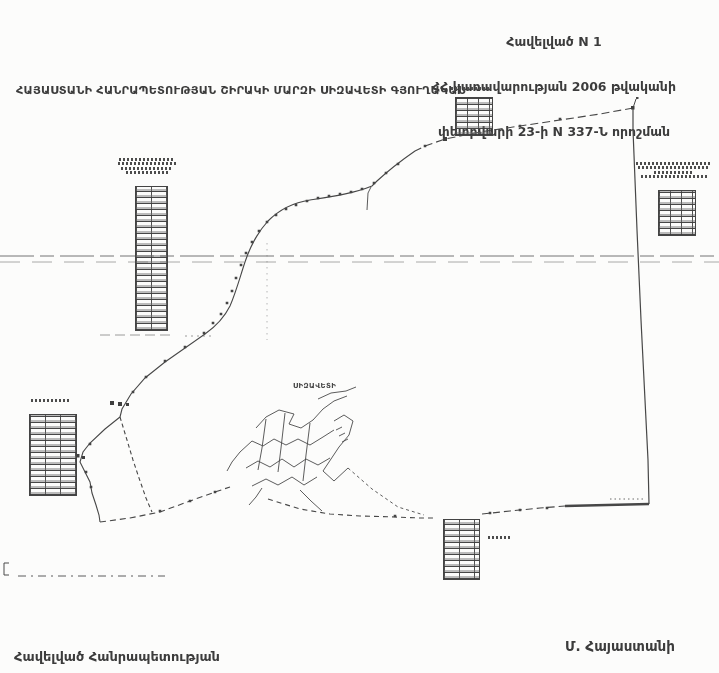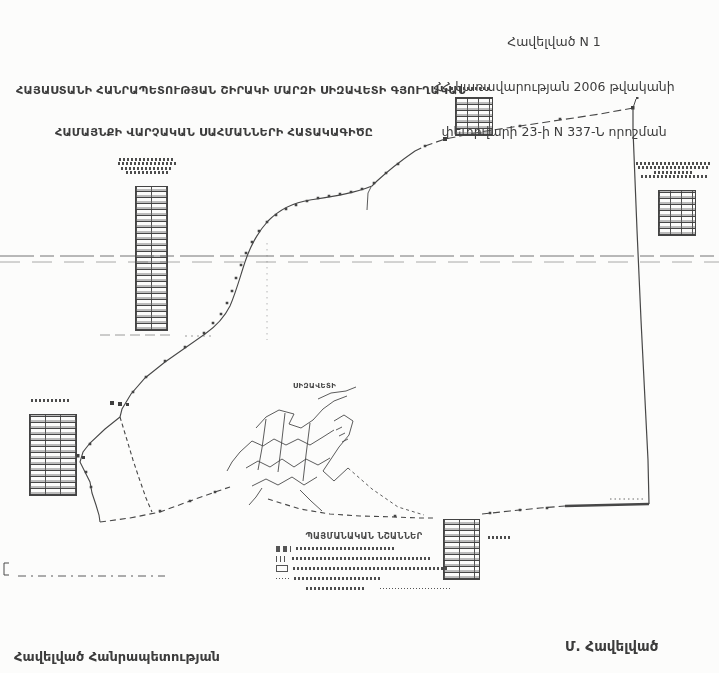--- a/index.html
+++ b/index.html
@@ -5,21 +5,21 @@
   html,body{margin:0;padding:0;}
   body{background:#e8e8e8;}
   #page{
     position:relative;width:719px;height:673px;margin:0 auto;
     background:#fcfcfb;overflow:hidden;
     font-family:"DejaVu Sans",sans-serif;color:#3d3d3d;
   }
   .abs{position:absolute;}
   .txt{white-space:pre;color:#3c3c3c;}
   #hdr{left:393px;top:4px;width:322px;text-align:center;
-       font-size:12.5px;font-weight:normal;line-height:15px;}
+       font-size:12.5px;font-weight:bold;line-height:15px;}
   #ttl{left:16px;top:56px;width:396px;text-align:center;
        font-size:11.3px;font-weight:bold;line-height:14px;letter-spacing:.2px;}
   #ftr{left:14px;top:612px;font-size:13px;font-weight:bold;line-height:18px;}
   #sig{left:565px;top:638px;font-size:13.5px;font-weight:bold;}
   #settlement-label{left:293px;top:382px;width:70px;font-size:7px;font-weight:bold;
        letter-spacing:.4px;color:#474747;}
   #legend{left:276px;top:531px;width:176px;}
   #legend-title{text-align:center;font-size:8.5px;font-weight:bold;
        letter-spacing:.3px;color:#4a4a4a;margin-bottom:3px;}
   .lg-row{display:flex;align-items:center;height:9px;margin-top:1px;}
@@ -50,21 +50,20 @@
 <div id="page">
 
   <div class="abs txt" id="hdr">
     <div>Հավելված N 1</div>
     <div>ՀՀ կառավարության 2006 թվականի</div>
     <div>փետրվարի 23-ի N 337-Ն որոշման</div>
   </div>
 
   <div class="abs txt" id="ttl">
     <div>ՀԱՅԱՍՏԱՆԻ ՀԱՆՐԱՊԵՏՈՒԹՅԱՆ ՇԻՐԱԿԻ ՄԱՐԶԻ ՍԻԶԱՎԵՏԻ ԳՅՈՒՂԱԿԱՆ</div>
-    <div>ՀԱՄԱՅՆՔԻ ՎԱՐՉԱԿԱՆ ՍԱՀՄԱՆՆԵՐԻ ՀԱՏԱԿԱԳԻԾԸ</div>
   </div>
 
   <svg class="abs" style="left:0;top:0" width="719" height="673" viewBox="0 0 719 673">
 
     <g stroke="#5a5a5a" stroke-width="1" opacity=".85">
       <path d="M0,256 L719,256" stroke-dasharray="34 6 14 6"></path>
       <path d="M0,262 L719,262" stroke-dasharray="20 12" opacity=".6"></path>
       <path d="M100,335 L175,335" stroke-dasharray="10 5" opacity=".7"></path>
       <path d="M185,336 L212,336" stroke-dasharray="2 4" opacity=".7"></path>
       <path d="M267,243 L267,340" stroke-dasharray="1.5 4.5" opacity=".5"></path>
@@ -156,45 +155,21 @@
   <div class="abs stamp" style="left:658px;top:190px;width:36px;height:44px;"></div>
 
   <div class="abs" style="left:31px;top:397px;width:44px;">
     <div class="nz nzl" style="width:40px"></div>
   </div>
   <div class="abs stamp cols-wide" style="left:29px;top:414px;width:46px;height:80px;"></div>
 
   <div class="abs stamp cols-wide" style="left:443px;top:519px;width:35px;height:59px;"></div>
   <div class="abs nz" style="left:488px;top:534px;width:22px;"></div>
 
-  <div class="abs" id="legend">
-    <div id="legend-title">ՊԱՅՄԱՆԱԿԱՆ ՆՇԱՆՆԵՐ</div>
-    <div class="lg-row">
-      <div class="lg-sym sym-dashes"></div>
-      <div class="nz nzl" style="width:100px"></div>
-    </div>
-    <div class="lg-row">
-      <div class="lg-sym sym-ticks"></div>
-      <div class="nz nzl" style="width:138px"></div>
-    </div>
-    <div class="lg-row">
-      <div class="lg-sym sym-box"></div>
-      <div class="nz nzl" style="width:155px"></div>
-    </div>
-    <div class="lg-row">
-      <div class="lg-sym sym-dots"></div>
-      <div class="nz nzl" style="width:88px"></div>
-    </div>
-    <div class="lg-row">
-      <div class="lg-sym"></div>
-      <div class="nz nzl" style="width:60px;margin-left:10px"></div>
-      <div class="sym-dots" style="width:70px;margin-left:14px"></div>
-    </div>
-  </div>
 
   <div class="abs txt" id="ftr">
     <div>Հավելված Հանրապետության</div>
     
     
   </div>
-  <div class="abs txt" id="sig">Մ. Հավելված</div>
+  <div class="abs txt" id="sig">Մ. Հայաստանի</div>
 
 </div>
 
 </body></html>

